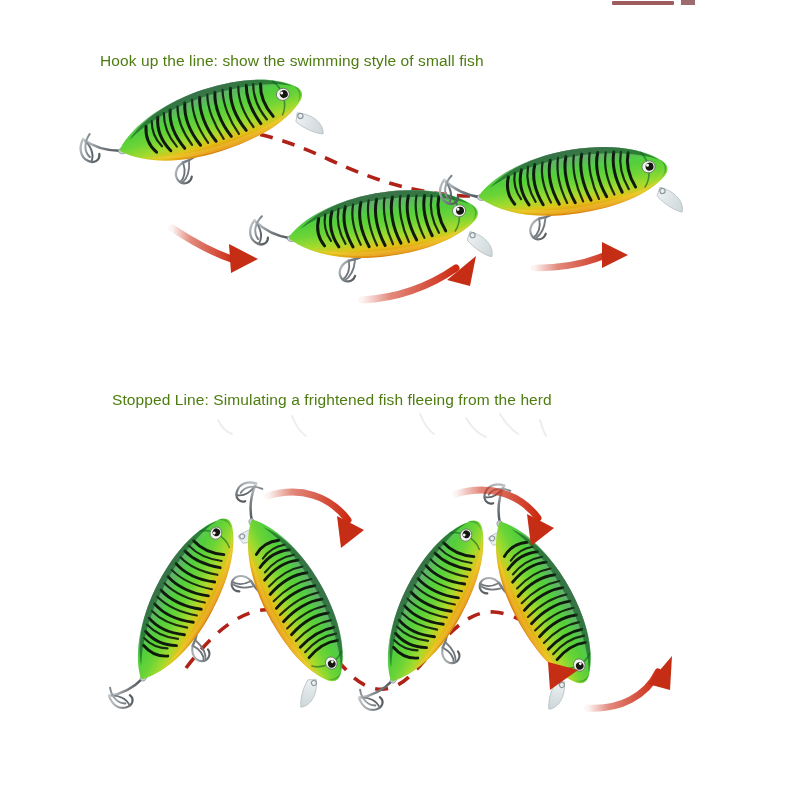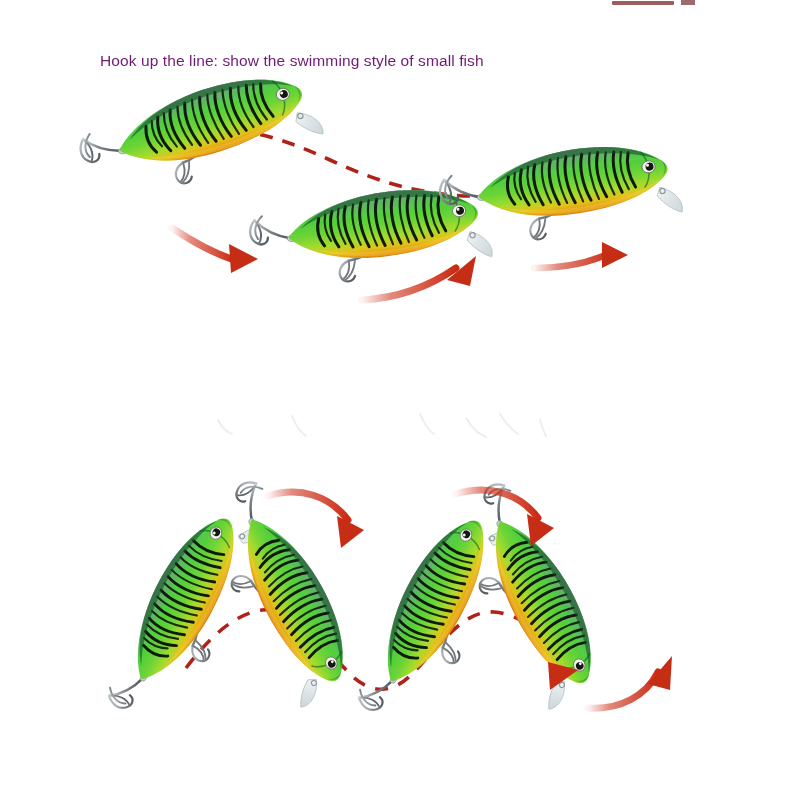--- a/index.html
+++ b/index.html
@@ -6,21 +6,21 @@
   html,body { background:#ffffff; }
   body {
     width:790px; height:790px; position:relative; overflow:hidden;
     font-family:"Liberation Sans", sans-serif;
     background:#ffffff;
   }
   .stage { position:absolute; inset:0; }
   .caption {
     position:absolute;
     font-size:15.5px;
-    color:#701a75;
+    color:#4d7c0f;
     letter-spacing:.1px;
     white-space:nowrap;
     font-weight:400;
   }
   #cap1 { left:100px; top:52px; }
   #cap2 { left:112px; top:391px; }
   .topbar {
     position:absolute; left:612px; top:1px; width:62px; height:4px;
     background:#8d3f43; opacity:.85; border-radius:1px;
   }
@@ -33,20 +33,21 @@
 </style>
 </head>
 <body>
 
 <div class="stage">
 
   <div class="topbar"></div>
   <div class="topbar2"></div>
 
   <div class="caption" id="cap1">Hook up the line: show the swimming style of small fish</div>
+  <div class="caption" id="cap2">Stopped Line: Simulating a frightened fish fleeing from the herd</div>
 
   <svg class="layer" viewBox="0 0 790 790">
     <defs>
 
       <linearGradient id="bodyGrad" x1="0" y1="0" x2="0" y2="1">
         <stop offset="0.00" stop-color="#0c5c22"></stop>
         <stop offset="0.12" stop-color="#1b8c2a"></stop>
         <stop offset="0.30" stop-color="#3fc82e"></stop>
         <stop offset="0.52" stop-color="#67d62c"></stop>
         <stop offset="0.70" stop-color="#a9e426"></stop>

